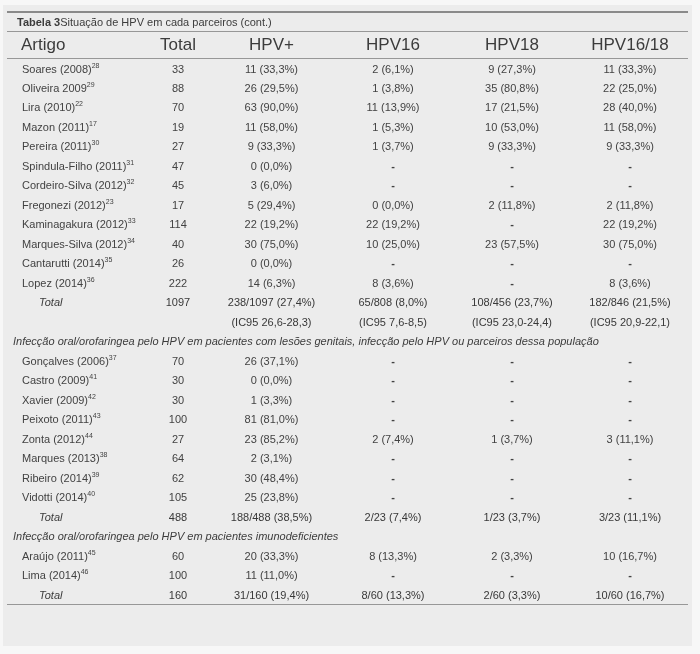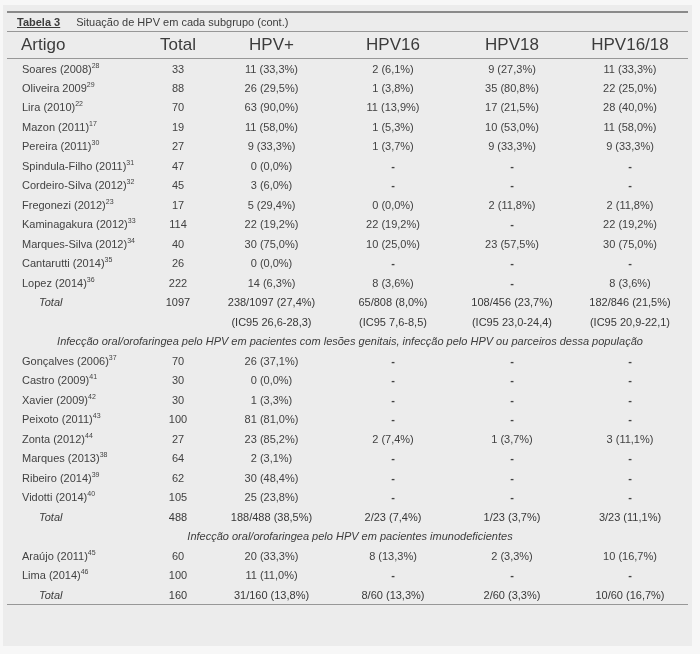--- a/index.html
+++ b/index.html
@@ -15,52 +15,52 @@
   }
   .inner{padding:6px 4px 0 4px;}
   .title-row{
     border-top:2px solid #8a8a8a;
     border-bottom:1px solid #979797;
     height:18px;
     display:flex;align-items:center;
     padding-left:10px;
     font-size:11px;color:#3c3c3c;
   }
-  .title-label{font-weight:bold;margin-right:16px;text-decoration:underline;}
+  .title-label{font-weight:bold;margin-right:0;}
   table{
     border-collapse:collapse;table-layout:fixed;width:681px;
     font-size:11px;color:#424242;
   }
   thead th{
     font-weight:normal;height:24px;vertical-align:middle;
     border-bottom:1px solid #979797;
     text-align:center;font-size:17px;color:#3c3c3c;
   }
   thead th.col-0{text-align:left;padding-left:14px;}
   tbody{border-bottom:1px solid #979797;}
   tbody tr{height:19.5px;}
   td{vertical-align:middle;white-space:nowrap;overflow:hidden;}
   td.artigo{text-align:left;padding-left:15px;}
   td.num{text-align:center;}
   td.dash{font-weight:bold;}
   td.bold{font-weight:normal;color:#383838;}
   td.section-header{
-    font-style:italic;text-align:center;padding-left:6px;color:#3c3c3c;
+    font-style:italic;text-align:left;padding-left:6px;color:#3c3c3c;
   }
   td.total-label{font-style:italic;padding-left:32px;color:#3c3c3c;}
   sup{font-size:7px;line-height:0;}
 </style>
 </head>
 <body>
 
 <div class="panel">
   <div class="inner">
     <div class="title-row">
       <span class="title-label">Tabela 3</span>
-      <span class="title-text">Situação de HPV em cada subgrupo (cont.)</span>
+      <span class="title-text">Situação de HPV em cada parceiros (cont.)</span>
     </div>
     <table>
       <colgroup>
         <col style="width:140px">
           <col style="width:62px">
           <col style="width:125px">
         <col style="width:118px">
           <col style="width:120px">
           <col style="width:116px">
       </colgroup>
@@ -277,21 +277,21 @@
             <td class="artigo">Lima (2014)<sup>46</sup></td>
             <td class="num">100</td>
             <td class="num">11 (11,0%)</td>
             <td class="num dash">-</td>
             <td class="num dash">-</td>
             <td class="num dash">-</td>
           </tr>
           <tr>
             <td class="artigo total-label">Total</td>
             <td class="num bold">160</td>
-            <td class="num bold">31/160 (13,8%)</td>
+            <td class="num bold">31/160 (19,4%)</td>
             <td class="num bold">8/60 (13,3%)</td>
             <td class="num bold">2/60 (3,3%)</td>
             <td class="num bold">10/60 (16,7%)</td>
           </tr>
         </tbody>
     </table>
   </div>
 </div>
 
 </body></html>

